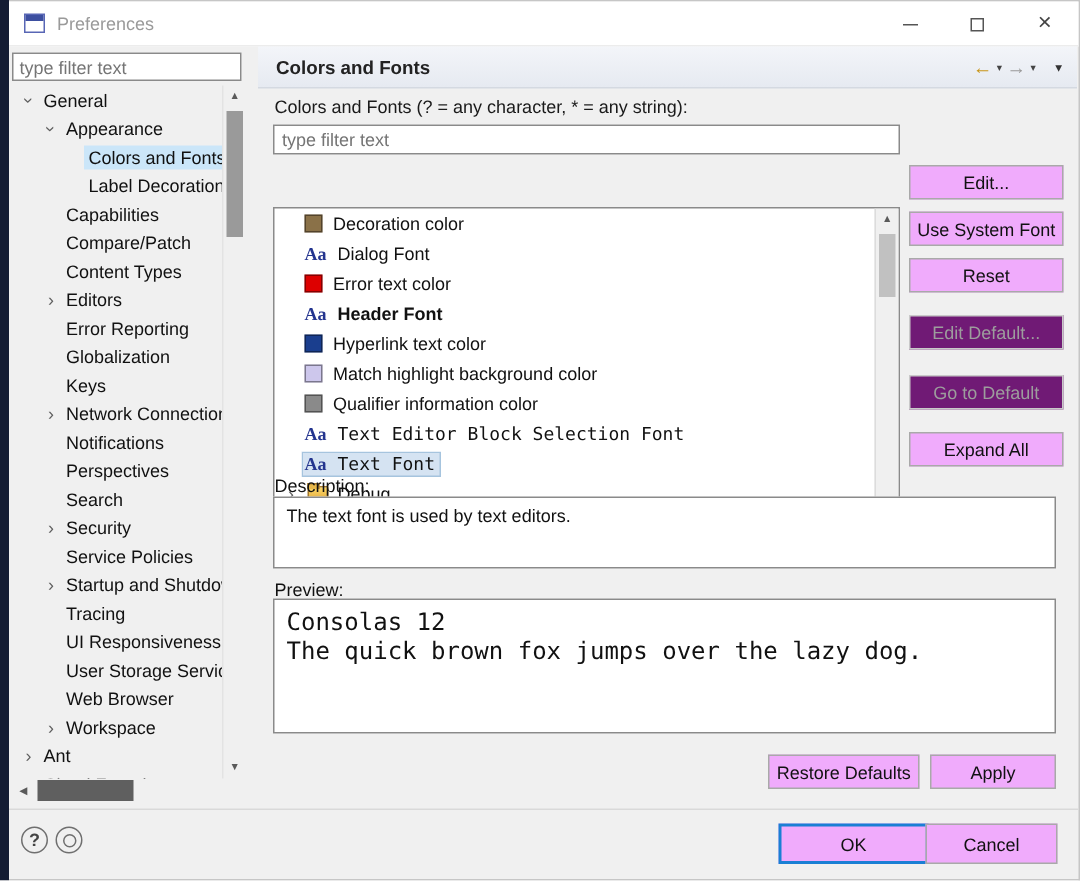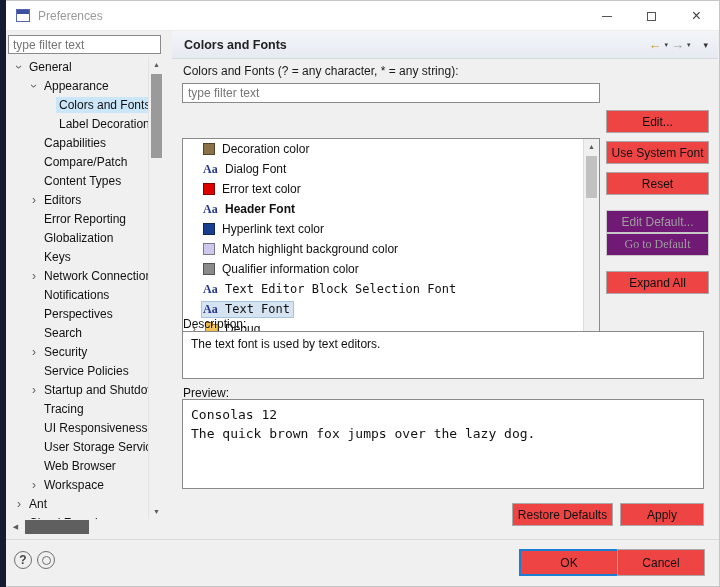--- a/index.html
+++ b/index.html
@@ -80,32 +80,32 @@
   .list-label.b { font-weight: bold; }
   .list-label.m { font-family: "DejaVu Sans Mono", monospace; font-size: 12px; }
   .list-scroll { position: absolute; right: 0; top: 0; width: 16px; bottom: 0; background: #f0f0f0;
                  border-left: 1px solid #dcdcdc; }
   .list-scroll .up { top: 0; right: 0; }
   .list-scroll .down { bottom: 0; right: 0; }
   .list-scroll .thumb { position: absolute; left: 2px; top: 17px; width: 11px; height: 42px; background: #c1c1c1; }
 
   
   .btn { font-family: "Liberation Sans", sans-serif; font-size: 12px; color: #111;
-         background: #ef4444; border: 1px solid #a9a9a9; cursor: default; }
+         background: #f0abfc; border: 1px solid #a9a9a9; cursor: default; }
   .btn.disabled { color: #9d9d9d; border-color: #c9c9c9; background: #701a75; }
   .action-col { position: absolute; left: 600px; top: 109px; width: 103px; display: flex; flex-direction: column; }
   .action-col .btn { height: 23px; width: 103px; }
 
   .desc-label { position: absolute; left: 177px; top: 316px; }
   .desc-box { position: absolute; left: 176px; top: 330px; width: 522px; height: 48px;
               background: #fff; border: 1px solid #8a8a8a; padding: 5px 8px; }
   .prev-label { position: absolute; left: 177px; top: 385px; }
   .prev-box { position: absolute; left: 176px; top: 398px; width: 522px; height: 90px;
               background: #fff; border: 1px solid #8a8a8a; padding: 5px 8px;
-              font-family: "DejaVu Sans Mono", monospace; font-size: 13px; line-height: 19px; }
+              font-family: "DejaVu Sans Mono", monospace; font-size: 16px; line-height: 19px; }
 
   .restore-btn { position: absolute; left: 506px; top: 502px; width: 101px; height: 23px; }
   .apply-btn   { position: absolute; left: 614px; top: 502px; width: 84px; height: 23px; }
 
   
   .footer-sep { position: absolute; left: 0; right: 0; top: 538px; height: 1px; background: #d9d9d9; }
   .help-circle { position: absolute; left: 8px; top: 550px; width: 18px; height: 18px; border: 1px solid #6f6f6f;
                  border-radius: 50%; color: #444; font-weight: bold; text-align: center; line-height: 16px; }
   .rec-circle { position: absolute; left: 31px; top: 550px; width: 18px; height: 18px; border: 1px solid #6f6f6f;
                 border-radius: 50%; display: flex; align-items: center; justify-content: center; }
@@ -332,21 +332,21 @@
       <span class="thumb"></span>
       <span class="arrow down">▼</span>
     </div>
   </div>
 
   <div class="action-col">
       <button class="btn side">Edit...</button>
       <button class="btn side" style="margin-top: 8px;">Use System Font</button>
       <button class="btn side" style="margin-top: 8px;">Reset</button>
       <button class="btn side disabled" disabled="" style="margin-top: 15px;">Edit Default...</button>
-      <button class="btn side disabled" disabled="" style="margin-top: 0; font-family: Liberation Serif, serif;">Go to Default</button>
+      <button class="btn side disabled" disabled="" style="margin-top: 17px;">Go to Default</button>
       <button class="btn side" style="margin-top: 15px;">Expand All</button>
     </div>
 
   <div class="desc-label">Description:</div>
   <div class="desc-box">
     <span>The text font is used by text editors.</span>
   </div>
 
   <div class="prev-label">Preview:</div>
   <div class="prev-box">

